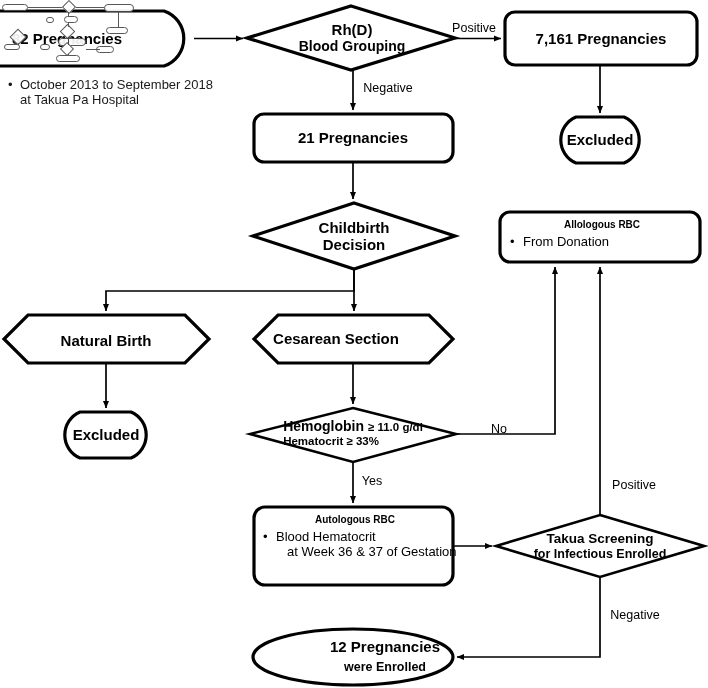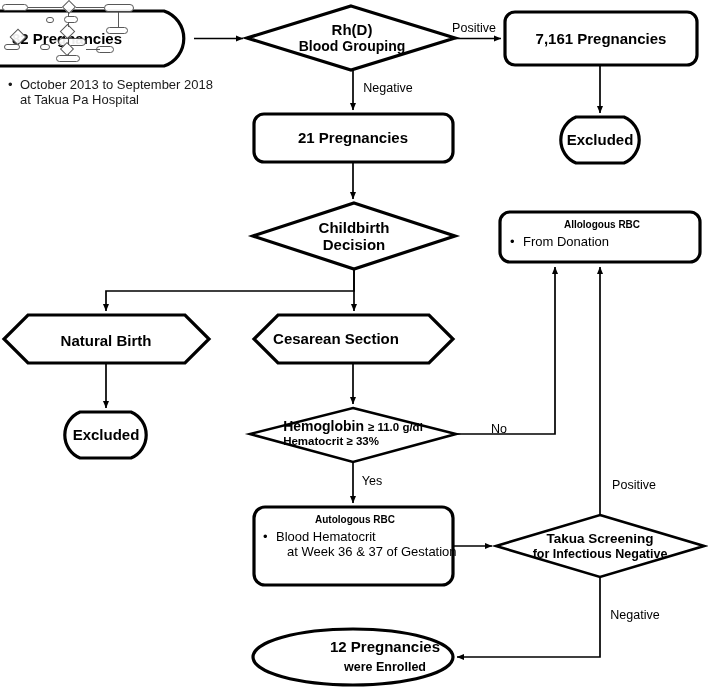--- a/index.html
+++ b/index.html
@@ -313,21 +313,21 @@
   </div>
 
   <div class="lbl inbox-left" style="left:263px; top:514px; width:184px;">
     <span class="ttl">Autologous RBC</span>
     <span class="li"><span class="dot">•</span><span>Blood Hematocrit</span></span>
     <span class="li2">at Week 36 &amp; 37 of Gestation</span>
   </div>
 
   <div class="lbl screen-lbl" style="left:600px; top:546px;">
     <span class="a">Takua Screening</span>
-    <span class="b">for Infectious Negative</span>
+    <span class="b">for Infectious Enrolled</span>
   </div>
 
   <div class="lbl enrolled-lbl" style="left:353px; top:656px;margin-left:32px;">
     <span class="a">12 Pregnancies</span>
     <span class="b">were Enrolled</span>
   </div>
 
   <div class="lbl edge-label" style="left:474px; top:28px;">Positive</div>
 
   <div class="lbl edge-label" style="left:388px; top:88px;">Negative</div>

